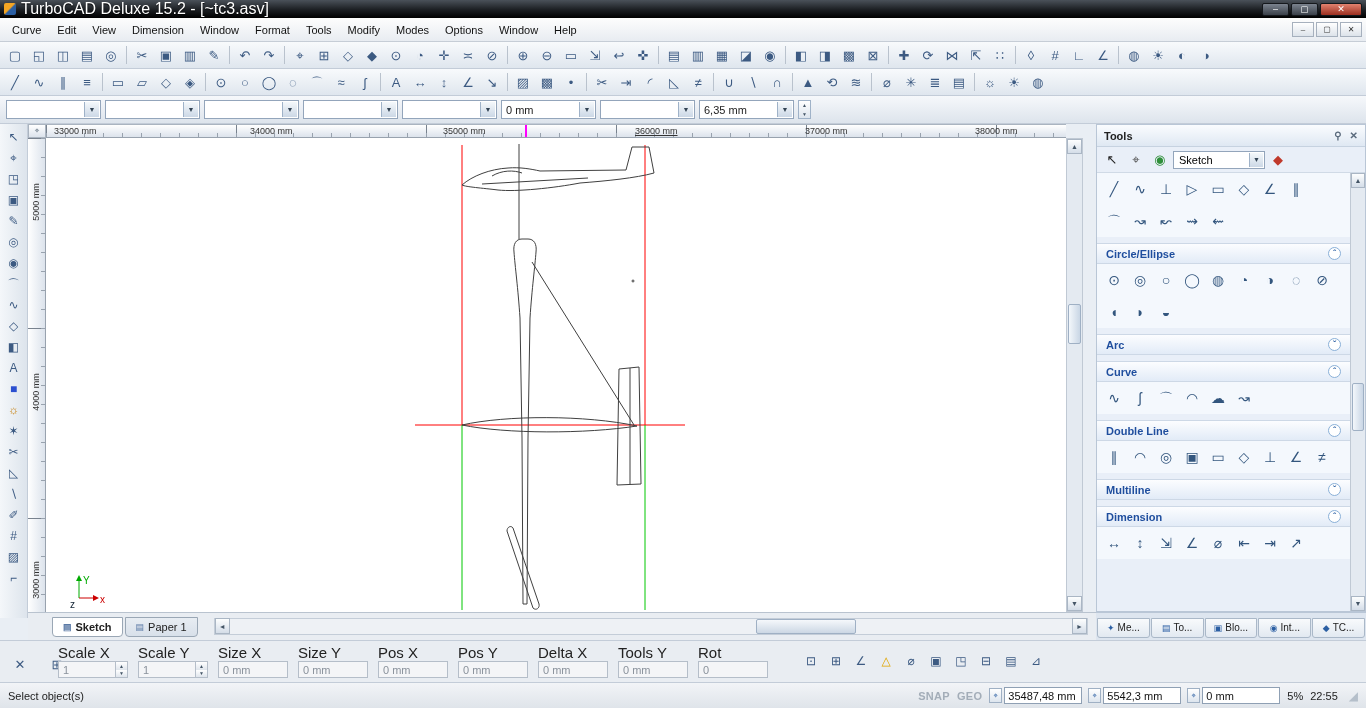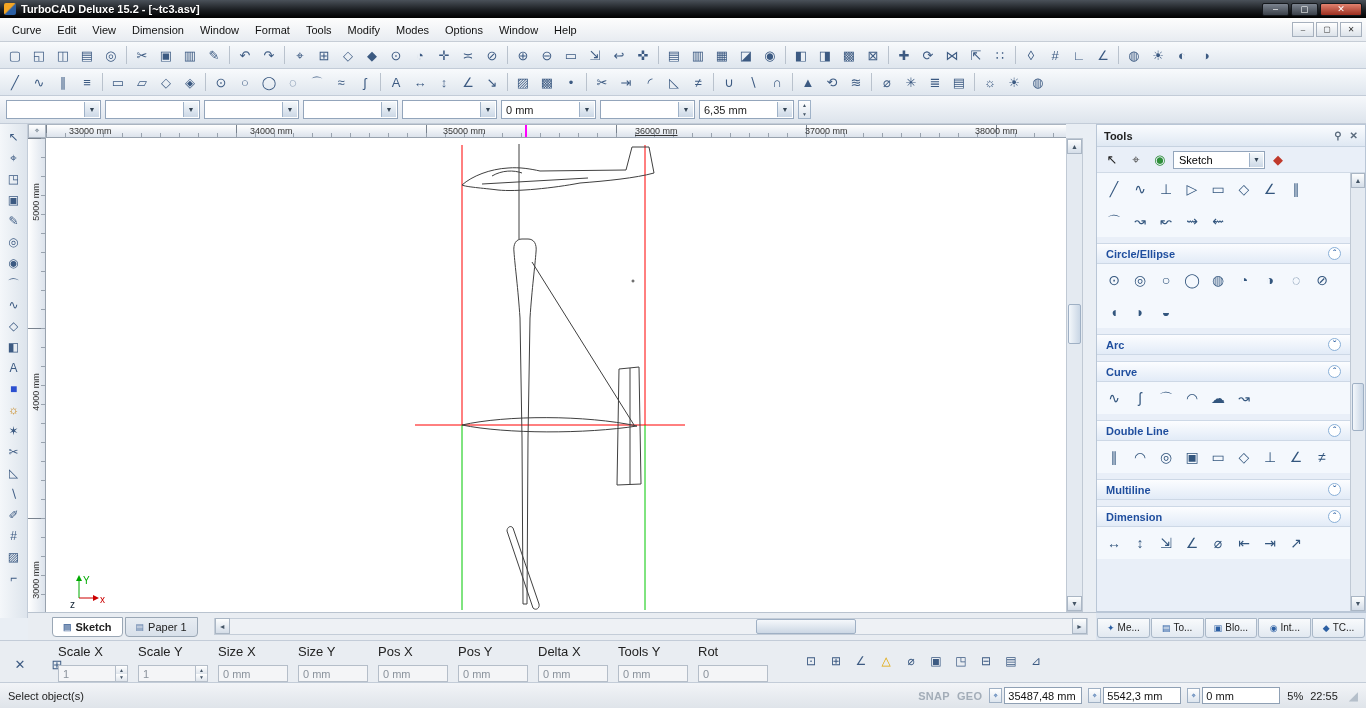--- a/index.html
+++ b/index.html
@@ -3,21 +3,21 @@
 <meta charset="utf-8">
 <style>
   *{box-sizing:border-box;margin:0;padding:0}
   html,body{width:1366px;height:708px;overflow:hidden}
   body{font-family:"Liberation Sans",sans-serif;font-size:11px;background:#222}
   #app{position:relative;width:1366px;height:708px;background:#e9eef4;overflow:hidden}
 
   
   #titlebar{position:absolute;left:0;top:0;width:1366px;height:18px;background:linear-gradient(#4a5159,#1b1e22 55%,#000);color:#fff;display:flex;align-items:center;padding:0 4px}
   .app-icon{width:12px;height:12px;border-radius:2px;background:linear-gradient(135deg,#f5a623 45%,#2b5fa3 55%);margin-right:5px;flex:none}
-  .title-text{font-weight:bold;font-size:11px;text-shadow:0 1px 1px #000}
+  .title-text{font-weight:normal;font-size:16px;text-shadow:0 1px 1px #000}
   .win-controls{margin-left:auto;display:flex;gap:2px}
   .wbtn{width:27px;height:13px;display:flex;align-items:center;justify-content:center;font-size:9px;color:#fff;background:linear-gradient(#7b838e,#3a4049);border:1px solid #15181c;border-radius:2px;line-height:1}
   .wbtn.close{width:42px;background:linear-gradient(#e2826f,#9c2f20)}
 
   
   #menubar{position:absolute;left:0;top:18px;width:1366px;height:24px;background:linear-gradient(#fdfdfd,#e8ecf1);border-bottom:1px solid #c6cdd6;display:flex;align-items:center;padding:0 4px}
   #menu-items{display:flex}
   .menu-item{padding:4px 8px;color:#111}
   .mdi{margin-left:auto;display:flex}
   .mdi span{width:22px;height:15px;margin-left:2px;border:1px solid #a6b0bd;background:linear-gradient(#fff,#dde3ea);display:flex;align-items:center;justify-content:center;font-size:8px;color:#333}
@@ -101,21 +101,21 @@
   
   #palettetabs{position:absolute;left:1096px;top:612px;width:270px;height:28px;background:#dde5ef;border-top:1px solid #b9c6d6;display:flex;align-items:center;padding:2px 1px 0 1px;gap:1px}
   .ptab{flex:1;height:20px;display:flex;align-items:center;justify-content:center;gap:3px;border:1px solid #aab8c8;border-radius:0 0 3px 3px;background:linear-gradient(#f8fafc,#e2e9f1);font-size:10px;color:#222;overflow:hidden;white-space:nowrap}
   .ptab .ticon{font-size:9px;color:#2b5fa3}
 
   
   #inspector{position:absolute;left:0;top:640px;width:1366px;height:42px;background:#e9edf2;border-top:1px solid #c3ccd8}
   .insp-left{position:absolute;left:8px;top:12px;display:flex;gap:13px;font-size:13px;color:#7b8794}
   #fields{position:absolute;left:58px;top:3px;display:flex}
   .field{width:80px}
-  .field .flabel{display:block;font-size:13px;color:#222;margin-bottom:6px}
+  .field .flabel{display:block;font-size:15px;color:#222;margin-bottom:0}
   .fbox{width:70px;height:17px;background:#f4f5f7;border:1px solid #b5bec9;color:#8a929c;display:flex;align-items:center;padding:0 4px;position:relative}
   .spin{position:absolute;right:0;top:0;bottom:0;width:12px;border-left:1px solid #b5bec9;display:flex;flex-direction:column}
   .spin span{flex:1;display:flex;align-items:center;justify-content:center;font-size:5px;color:#456;background:linear-gradient(#fff,#dfe5ec)}
   #insp-icons{position:absolute;left:800px;top:9px;display:flex;gap:3px}
   #insp-icons .tbtn{width:22px;height:21px;font-size:12px}
 
   
   #statusbar{position:absolute;left:0;top:682px;width:1366px;height:26px;background:linear-gradient(#f2f4f7,#dfe4ea);border-top:1px solid #c3ccd8;display:flex;align-items:center;padding:0 8px;color:#222}
   .sb-right{margin-left:auto;display:flex;align-items:center;gap:7px}
   .flag{color:#a3adb8;font-weight:bold;letter-spacing:.3px}
@@ -312,21 +312,21 @@
         <span>▲</span>
         <span>▼</span>
       </span>
   </div>
 
   <div id="ruler-corner">⌖</div>
   <div id="hruler">
     <div class="hticks-big"></div>
     <div class="hticks-small"></div>
     <div class="hmarker" id="hmarker" style="left: 479px;"></div>
-  <span class="hlabel" style="left: 23px;">33000 mm</span>
+  <span class="hlabel" style="left: 8px;">33000 mm</span>
       <span class="hlabel" style="left: 204px;">34000 mm</span>
       <span class="hlabel" style="left: 397px;">35000 mm</span>
       <span class="hlabel" style="left: 589px; text-decoration: underline;">36000 mm</span>
       <span class="hlabel" style="left: 759px;">37000 mm</span>
       <span class="hlabel" style="left: 929px;">38000 mm</span>
     </div>
   <div id="vruler">
     <div class="vticks-big"></div>
     <div class="vticks-small"></div>
   <span class="vlabel" style="top: 58px;">5000 mm</span>

